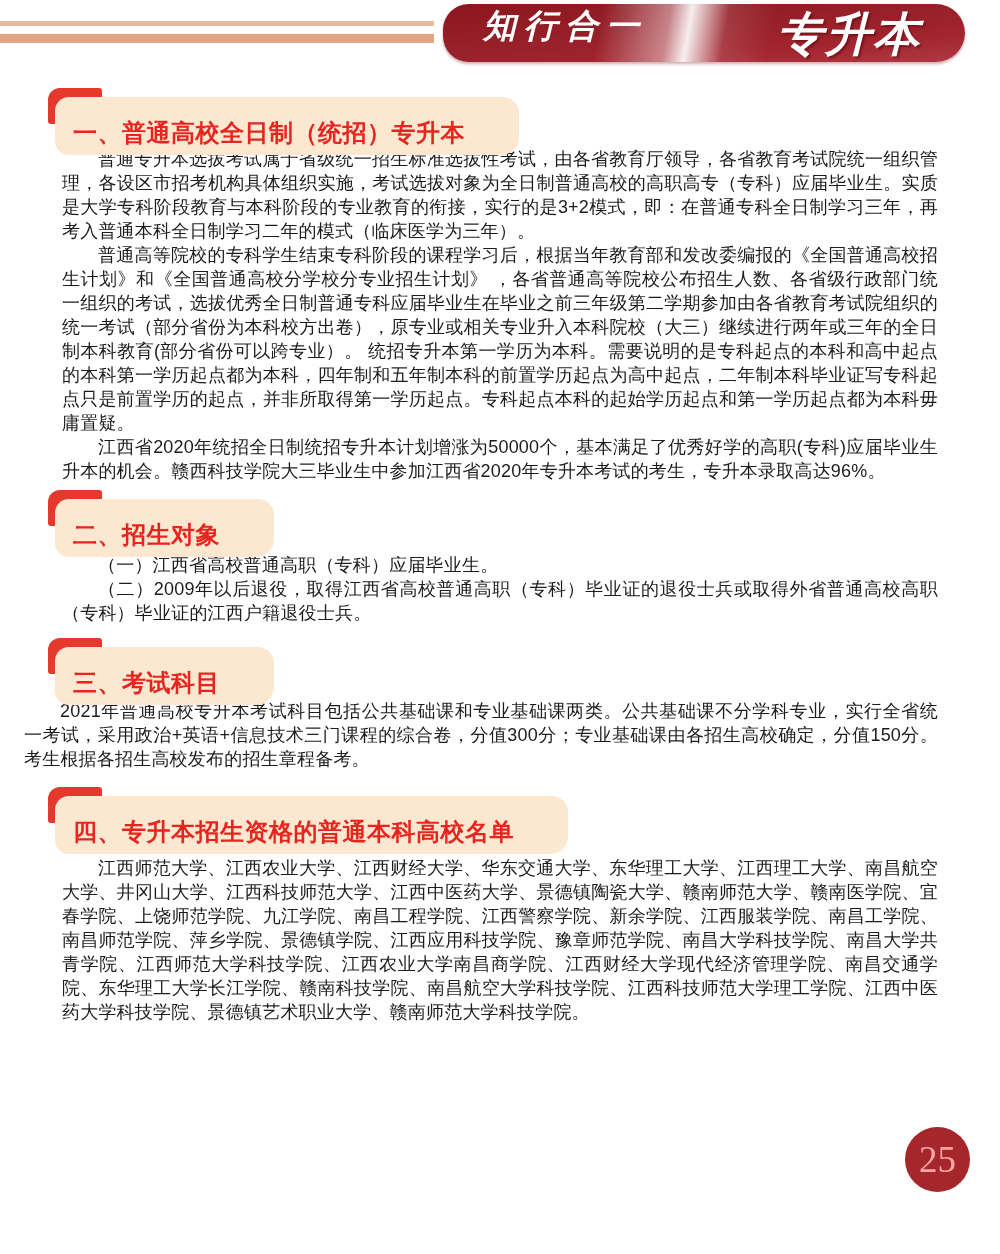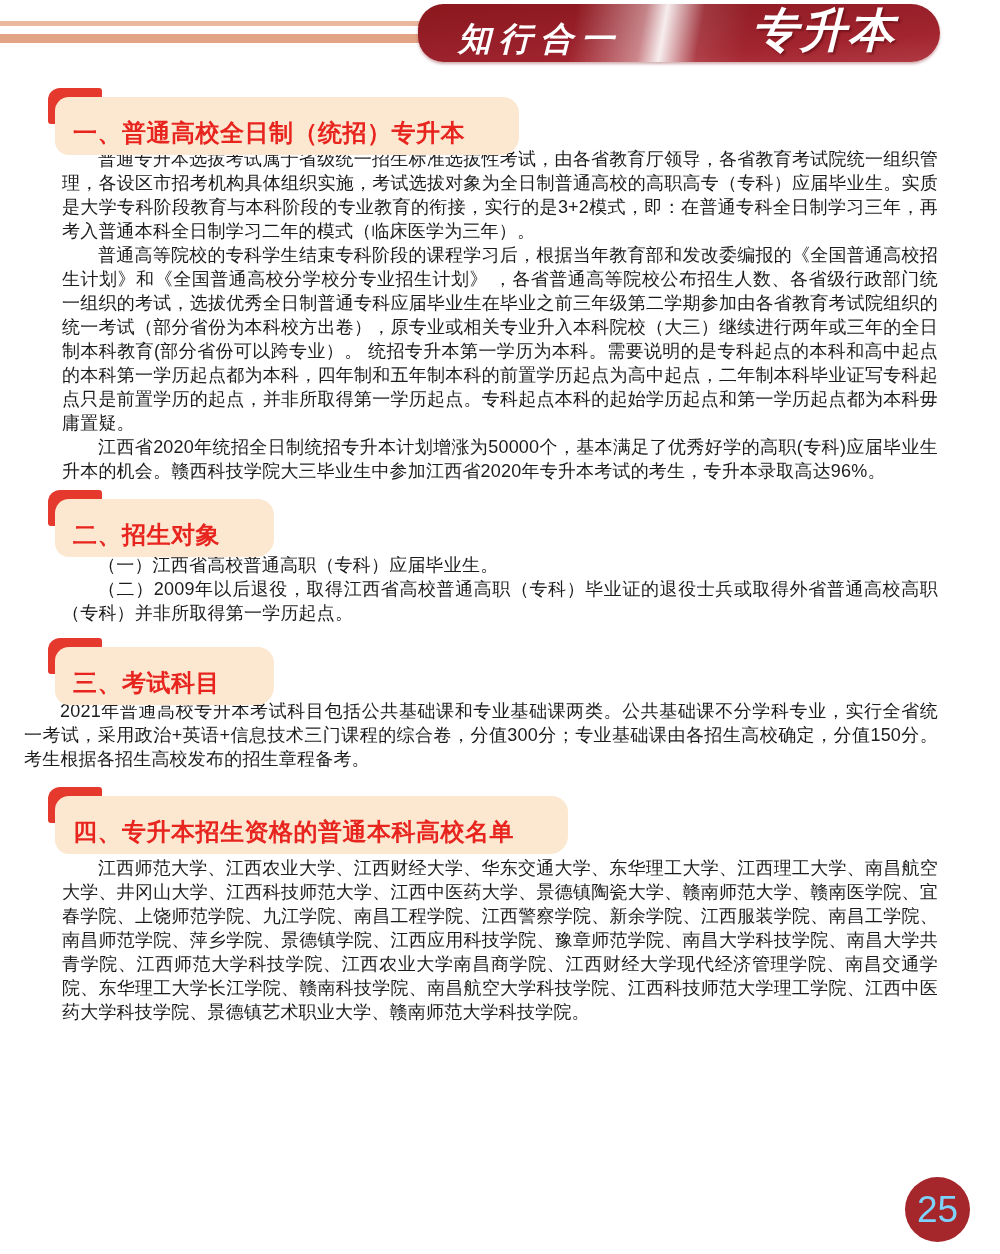--- a/index.html
+++ b/index.html
@@ -12,24 +12,24 @@
     font-family:"Liberation Sans","DejaVu Sans",sans-serif;
     color:#1c1c1c;
   }
 
   
   .rule { position:absolute; left:0; }
   .rule-thin  { top:21px; width:434px; height:5px; background:#eab89e; }
   .rule-thick { top:34px; width:434px; height:9px; background:#e2a485; }
 
   .banner {
-    position:absolute; left:418px; top:4px; width:522px; height:58px;
+    position:absolute; left:443px; top:4px; width:522px; height:58px;
     border-radius:30px 34px 34px 30px;
     background:linear-gradient(175deg,#8c171d 0%,#97202a 45%,#a2242e 72%,#b03a44 100%);
-    display:flex; align-items:flex-end;
+    display:flex; align-items:flex-start;
     box-shadow:0 2px 3px rgba(120,20,25,0.35);
   }
   .banner::after {
     content:''; position:absolute; inset:0; border-radius:inherit; pointer-events:none;
     background:linear-gradient(100deg, rgba(255,255,255,0) 30%, rgba(255,255,255,0.45) 43%,
                rgba(255,255,255,0.92) 47%, rgba(255,255,255,0.12) 54%, rgba(255,255,255,0) 63%);
   }
   .motto {
     position:relative; z-index:2; margin-left:40px;
     color:#ffffff; font-size:33px; font-weight:bold; font-style:italic;
@@ -70,24 +70,24 @@
   .section .section-body       { margin-top:8px;  }
   .section-1 .heading          { margin-top:16px; }
   .section-1 .section-body     { margin-top:12px; }
   .section-2 .heading          { margin-top:22px; }
   .section-2 .section-body     { margin-top:10px;padding-left:24px; }
   .section-3 .heading          { margin-top:25px; }
   .section-3 .section-body     { margin-top:18px; }
 
   
   .page-num {
-    position:absolute; left:905px; top:1177px; width:65px; height:65px;
+    position:absolute; left:905px; top:1127px; width:65px; height:65px;
     border-radius:50%; background:#a5262b;
     display:flex; align-items:center; justify-content:center;
-    color:#7dd3fc; font-size:37px; line-height:1;
+    color:#fca5a5; font-size:37px; line-height:1;font-family:Liberation Serif, serif;
   }
 </style>
 </head>
 <body>
 
 <div class="page">
 
   <div class="rule rule-thin"></div>
   <div class="rule rule-thick"></div>
   <div class="banner">
@@ -112,21 +112,21 @@
 
   <div class="section section-1">
     <div class="heading">
       <span class="heading-tab"></span>
       <span class="heading-box">
         <span class="heading-text">二、招生对象</span>
       </span>
     </div>
     <div class="section-body">
           <p class="para">（一）江西省高校普通高职（专科）应届毕业生。</p>
-          <p class="para">（二）2009年以后退役，取得江西省高校普通高职（专科）毕业证的退役士兵或取得外省普通高校高职（专科）并非所取得第一学历起点。</p>
+          <p class="para">（二）2009年以后退役，取得江西省高校普通高职（专科）毕业证的退役士兵或取得外省普通高校高职（专科）毕业证的江西户籍退役士兵。</p>
         </div>
   </div>
 
   <div class="section section-2">
     <div class="heading">
       <span class="heading-tab"></span>
       <span class="heading-box">
         <span class="heading-text">三、考试科目</span>
       </span>
     </div>

